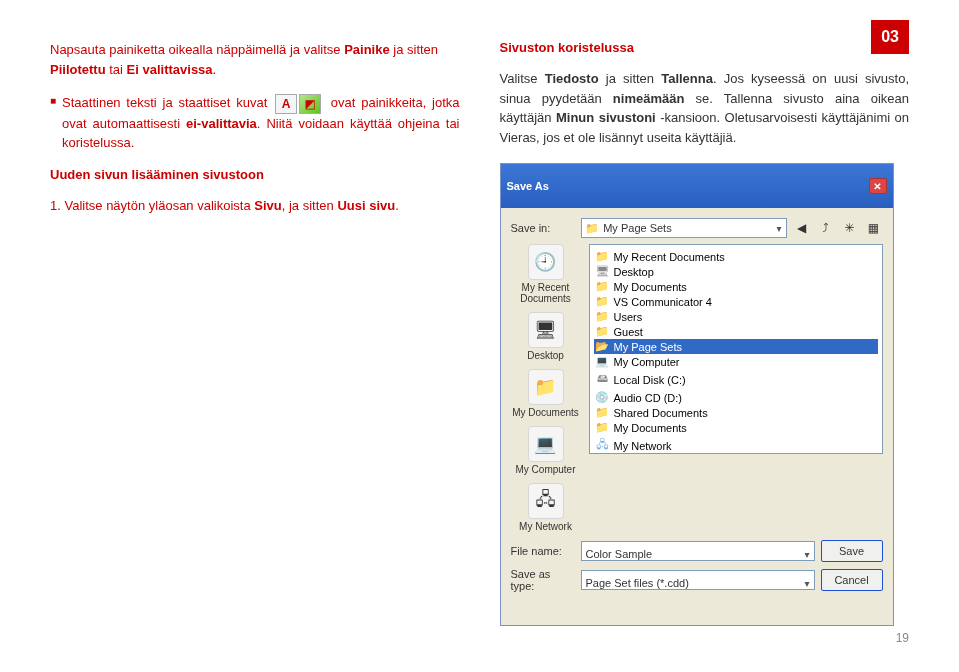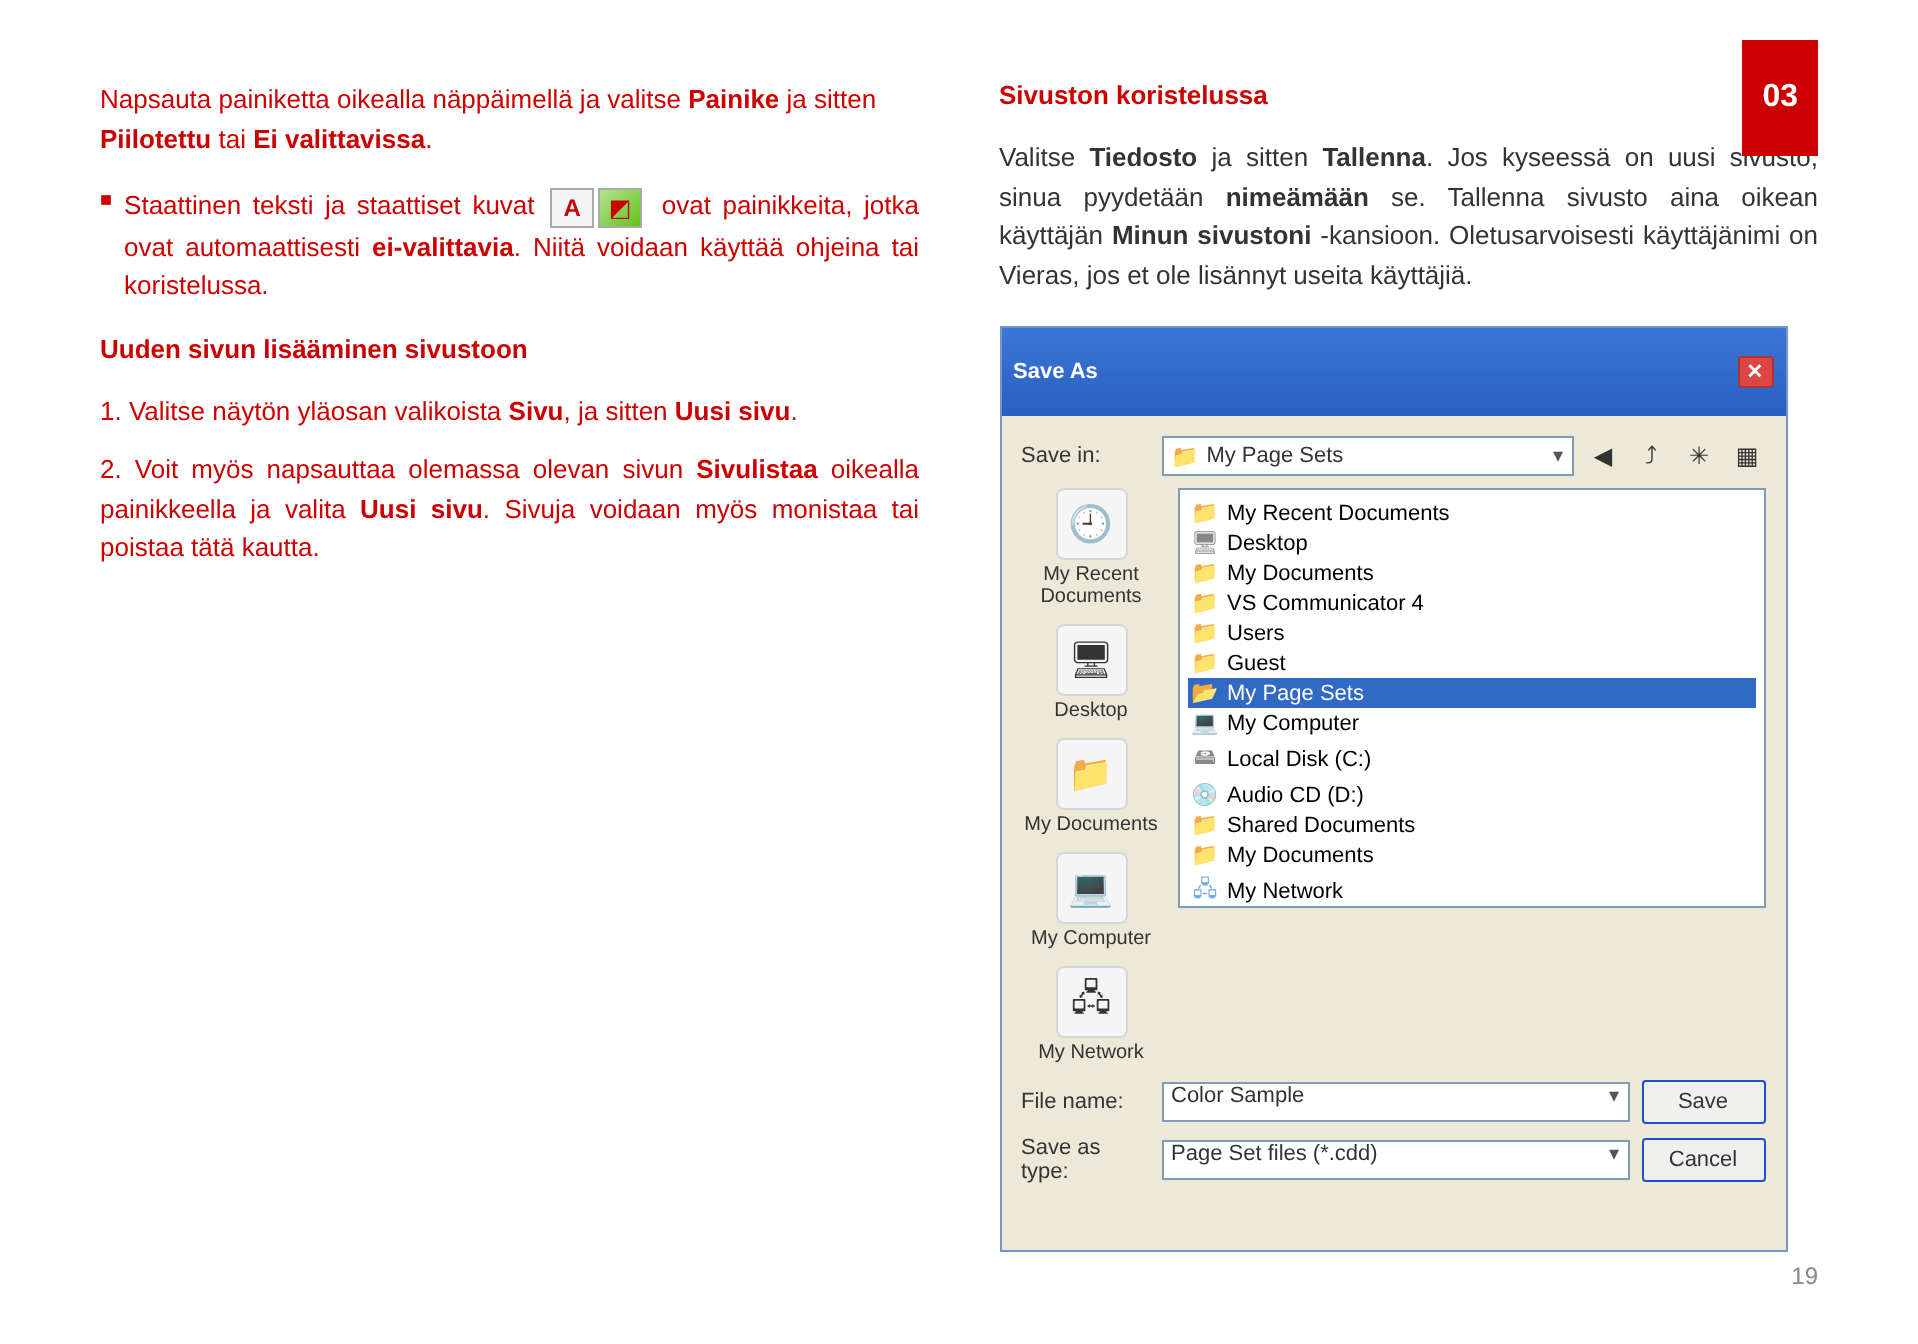--- a/index.html
+++ b/index.html
@@ -13,21 +13,21 @@
     box-sizing: border-box;
     background: #fff;
   }
   .page-badge {
     position: absolute;
     top: 20px;
     right: 50px;
     background: #c00;
     color: #fff;
     font-weight: bold;
-    padding: 20px 10px;
+    padding: 8px 10px;
     font-size: 16px;
   }
   .two-col {
     display: flex;
     gap: 40px;
   }
   .col {
     flex: 1;
   }
   .intro {
@@ -230,21 +230,21 @@
   .bottom-rows {
     margin-top: 8px;
   }
   .bottom-rows .row .input {
     flex: 1;
     border: 1px solid #7f9db9;
     background: #fff;
     height: 18px;
     padding: 0 4px;
     display: flex;
-    align-items: flex-start;
+    align-items: flex-end;
     gap: 12px;
   }
   .bottom-rows .row .input .arrow {
     margin-left: auto;
     font-size: 10px;
     color: #555;
   }
   .winbtn {
     border: 1px solid #1d4ed8;
     background: #f0f0ee;
@@ -290,24 +290,20 @@
         <span> ovat painikkeita, jotka ovat automaattisesti </span><span class="strong">ei-valittavia</span><span>. Niitä voidaan käyttää ohjeina tai koristelussa.</span>
       </span>
     </div>
 
     <div class="section-head">Uuden sivun lisääminen sivustoon</div>
 
     <ol class="num-list">
       <li>
         <span class="num">1.</span>
         <span>Valitse näytön yläosan valikoista </span><span class="strong">Sivu</span><span>, ja sitten </span><span class="strong">Uusi sivu</span><span>.</span>
-      </li>
-      <li>
-        <span class="num">2.</span>
-        <span>Voit myös napsauttaa olemassa olevan sivun </span><span class="strong">Sivulistaa</span><span> oikealla painikkeella ja valita </span><span class="strong">Uusi sivu</span><span>. Sivuja voidaan myös monistaa tai poistaa tätä kautta.</span>
       </li>
     </ol>
   </div>
 
   <div class="col">
     <div class="section-head">Sivuston koristelussa</div>
 
     <div class="right-body">
       <span>Valitse </span><span class="strong">Tiedosto</span><span> ja sitten </span><span class="strong">Tallenna</span><span>. Jos kyseessä on uusi sivusto, sinua pyydetään </span><span class="strong">nimeämään</span><span> se. Tallenna sivusto aina oikean käyttäjän </span><span class="strong">Minun sivustoni</span><span> -kansioon. Oletusarvoisesti käyttäjänimi on Vieras, jos et ole lisännyt useita käyttäjiä.</span>
     </div>

